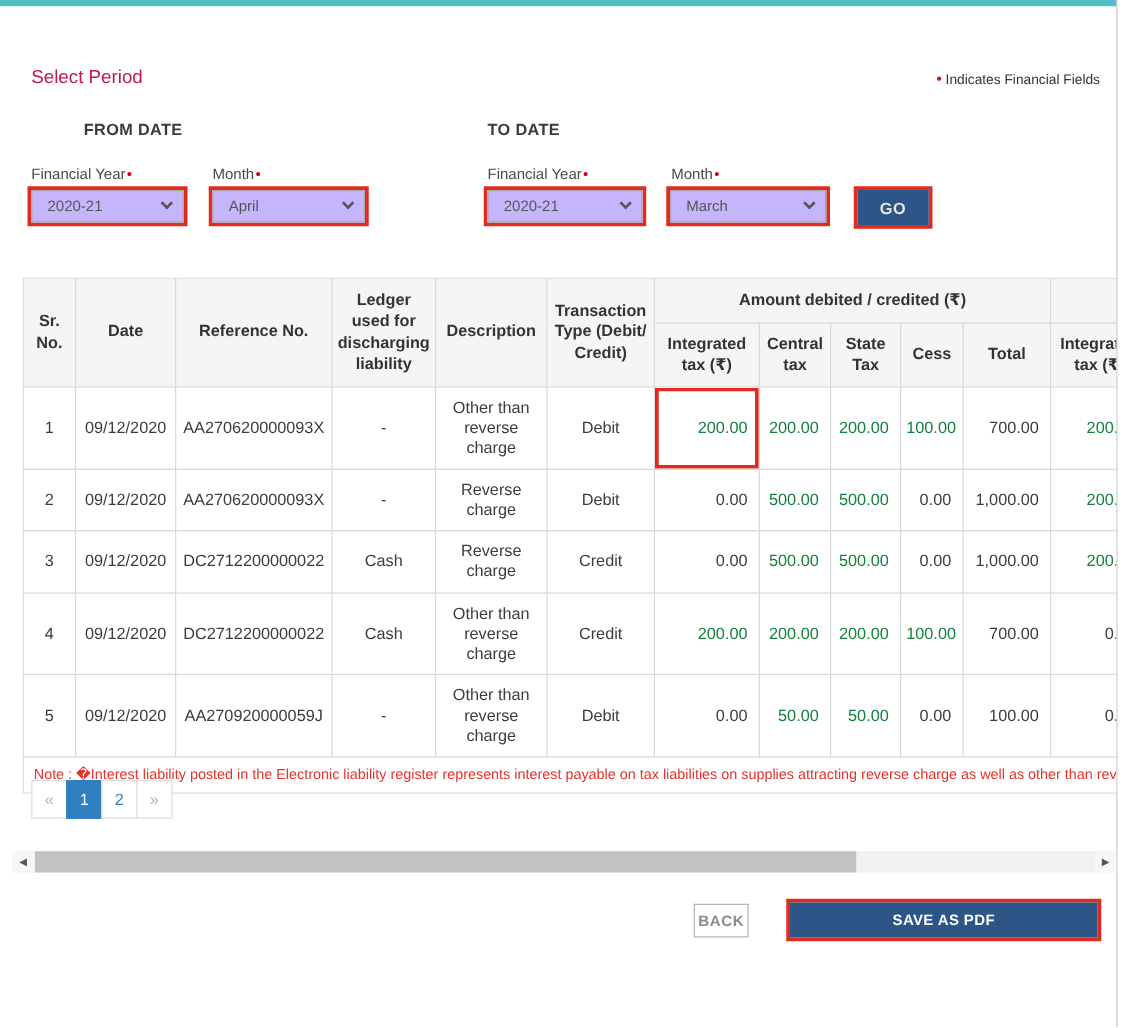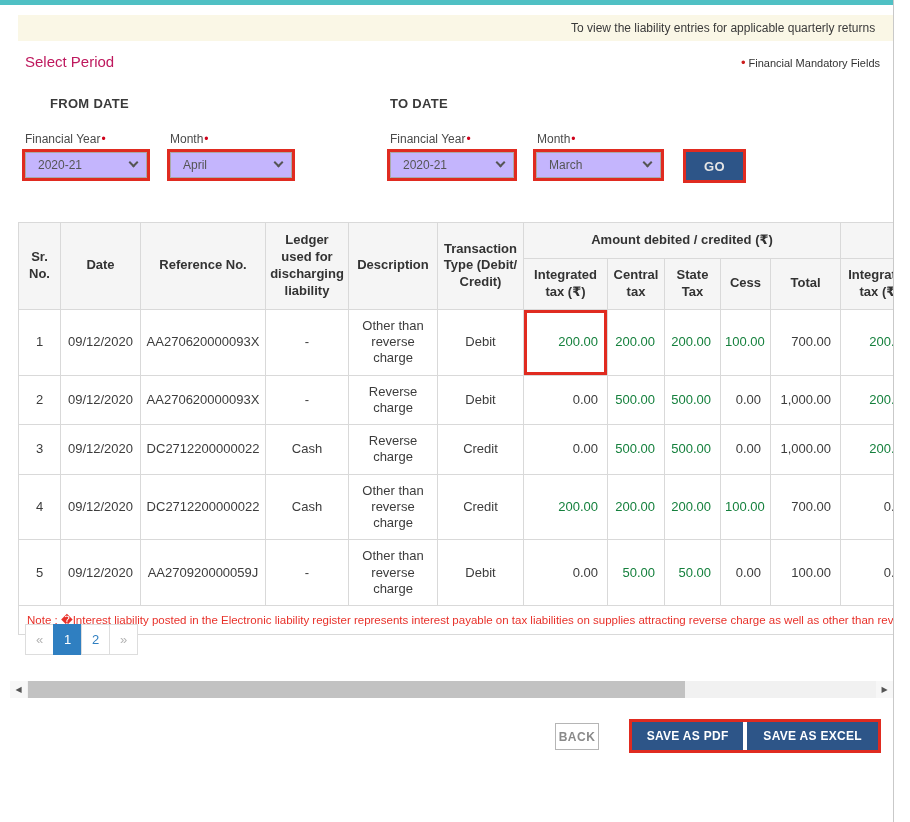--- a/index.html
+++ b/index.html
@@ -72,31 +72,28 @@
   .save-excel { flex:1 1 54%; }
 </style>
 </head>
 <body>
 
 <div class="page">
 
   <div class="topbar" style="background:#4fc0c4;"></div>
   <div class="right-rule"></div>
 
-  <div class="banner" style="background:#faf7e6;">
-    <span>To view the liability entries for applicable quarterly returns</span>
-  </div>
 
   <div class="page-title">Select Period</div>
 
   <div class="mandatory">
-    <span class="dot">•</span><span>Financial Mandatory Fields</span>
-  </div>
-
-  <div class="section-heading" style="left:22px; top:96px;padding-left:28px;">FROM DATE</div>
+    <span class="dot">•</span><span>Indicates Financial Fields</span>
+  </div>
+
+  <div class="section-heading" style="left:39px; top:96px;padding-left:28px;">FROM DATE</div>
   <div class="section-heading" style="left:390px; top:96px;">TO DATE</div>
 
   <div class="field-label" style="left:25px; top:132px;">
     <span>Financial Year</span><span class="req">•</span>
   </div>
   <div class="field-label" style="left:170px; top:132px;">
     <span>Month</span><span class="req">•</span>
   </div>
   <div class="field-label" style="left:390px; top:132px;">
     <span>Financial Year</span><span class="req">•</span>
@@ -259,16 +256,15 @@
 
   <div class="hscroll">
     <div class="sb-arrow sb-left">◀</div>
     <div class="sb-thumb"></div>
     <div class="sb-arrow sb-right">▶</div>
   </div>
 
   <button class="back-btn">BACK</button>
   <div class="save-group">
     <button class="save-btn save-pdf" style="background:#2d5588;">SAVE AS PDF</button>
-    <button class="save-btn save-excel" style="background:#2d5588;">SAVE AS EXCEL</button>
   </div>
 
 </div>
 
 </body></html>

